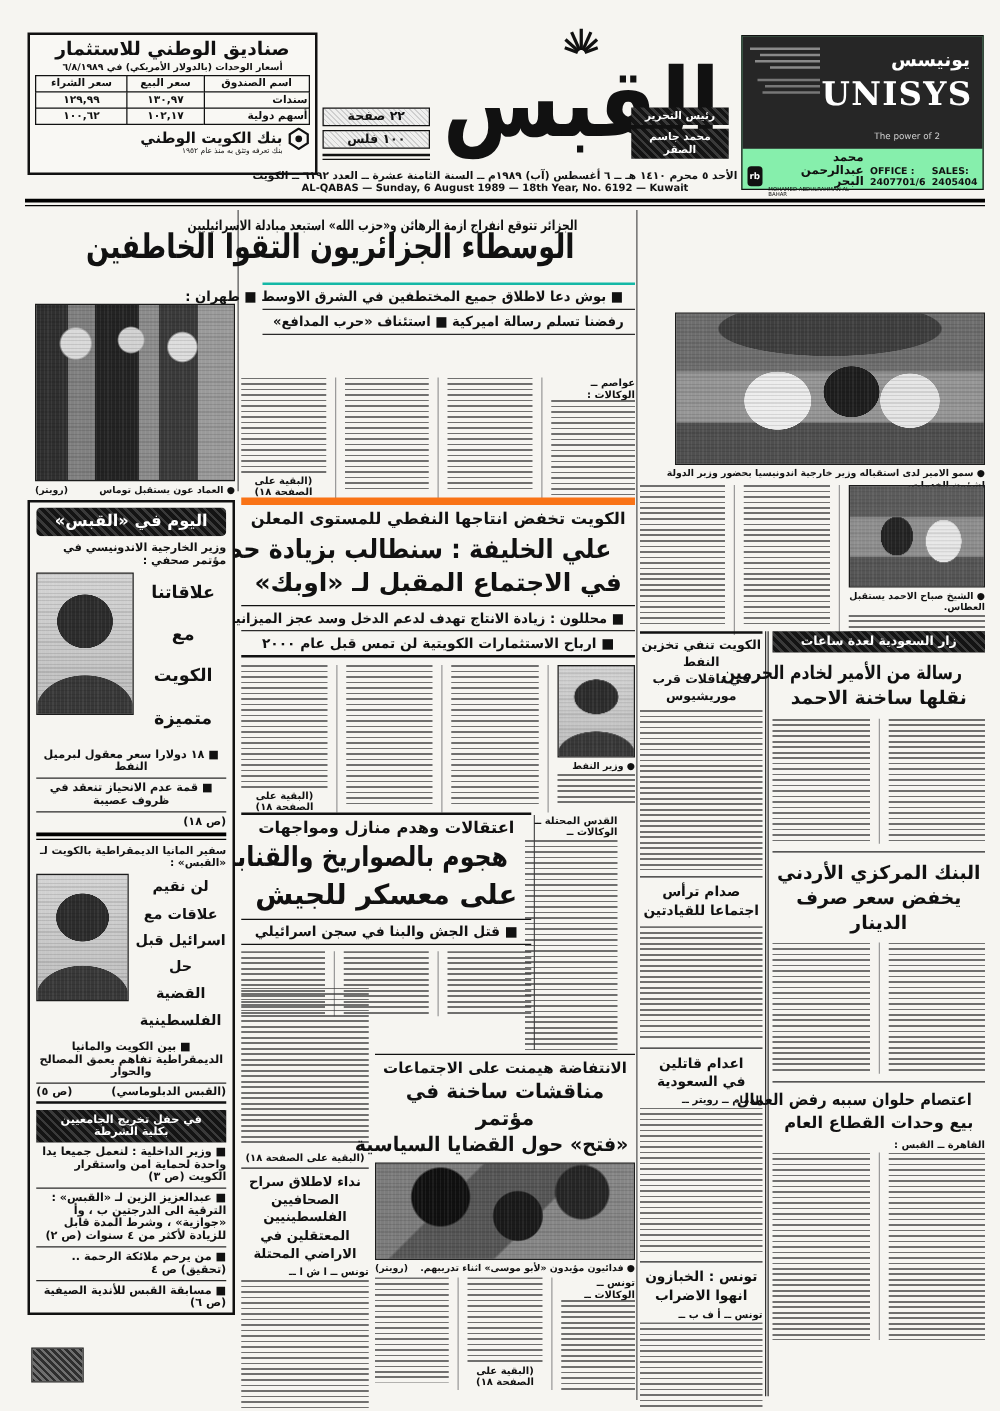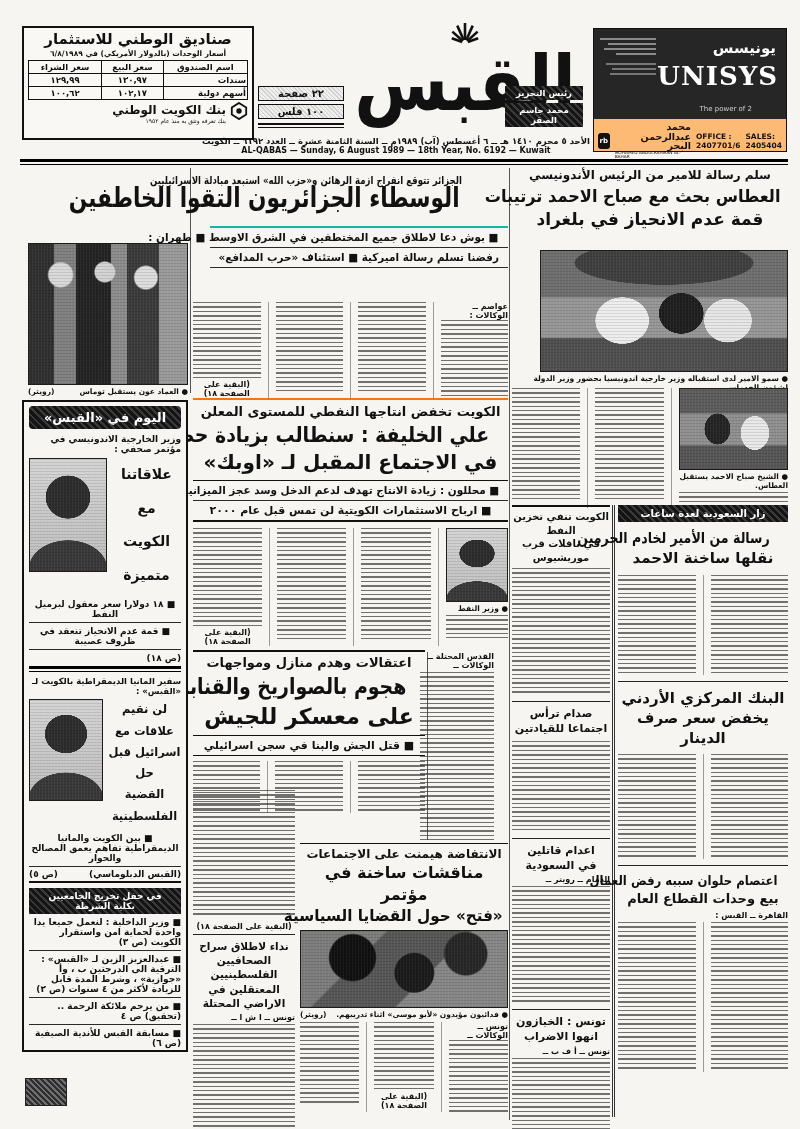--- a/index.html
+++ b/index.html
@@ -118,21 +118,21 @@
       </svg>
     </div>
     <div class="b" style="font-size:68px;line-height:.95;letter-spacing:3px;transform:scaleY(1.12);transform-origin:top;">القبس</div>
   </div>
 
   <div class="abs" style="left:505px;top:86px;width:78px;">
     <div class="revbar" style="font-size:8.5px;padding:2px 0;">رئيس التحرير</div>
     <div class="revbar" style="font-size:8.5px;padding:2px 0;margin-top:3px;">محمد جاسم الصقر</div>
   </div>
 
-  <div class="abs" style="left:593px;top:28px;width:194px;height:124px;border:1px solid #111;box-sizing:border-box;background:#fdba74;">
+  <div class="abs" style="left:593px;top:28px;width:194px;height:124px;border:1px solid #111;box-sizing:border-box;background:#86efac;">
     <div style="position:relative;height:90px;background:#262626;overflow:hidden;">
       <div style="position:absolute;left:6px;top:6px;">
         <div style="width:56px;height:2px;background:#8a8a8a;margin:3px 0;"></div>
         <div style="width:48px;height:2px;background:#8a8a8a;margin:3px 0;"></div>
         <div style="width:52px;height:2px;background:#8a8a8a;margin:3px 0;"></div>
         <div style="width:40px;height:2px;background:#8a8a8a;margin:3px 0;"></div>
         <div style="width:50px;height:2px;background:#777;margin:8px 0 3px;"></div>
         <div style="width:44px;height:2px;background:#777;margin:3px 0;"></div>
         <div style="width:46px;height:2px;background:#777;margin:3px 0;"></div>
       </div>
@@ -197,25 +197,20 @@
     </div>
   </div>
   <div class="abs" style="left:28px;top:243px;width:160px;">
     <div class="photo ph-group" style="height:140px;"></div>
     <div class="caption">
       <span>● العماد عون يستقبل توماس</span>
       <span>(رويتر)</span>
     </div>
   </div>
 
-  <div class="abs ctr" style="left:512px;top:168px;width:276px;">
-    <div class="b" style="font-size:12px;">سلم رسالة للامير من الرئيس الأندونيسي</div>
-    <div class="hhead" style="font-size:17px;margin-top:3px;"><span class="fit" style="--sx:.95;">العطاس بحث مع صباح الاحمد ترتيبات</span></div>
-    <div class="hhead" style="font-size:17px;letter-spacing:2px;"><span>قمة عدم الانحياز في بلغراد</span></div>
-  </div>
   <div class="abs" style="left:540px;top:250px;width:248px;">
     <div class="photo ph-majlis" style="height:120px;"></div>
   </div>
   <div class="abs" style="left:512px;top:374px;width:276px;font-size:7.5px;font-weight:bold;">● سمو الامير لدى استقباله وزير خارجية اندونيسيا بحضور وزير الدولة لشؤون الخدمات.</div>
   <div class="abs" style="left:512px;top:388px;width:276px;">
     <div class="cols">
       <div class="c" style="flex:1.6;">
         <div class="photo ph-majlis2" style="height:80px;"></div>
         <div class="caption">
             <span>● الشيخ صباح الاحمد يستقبل العطاس.</span>
@@ -282,21 +277,21 @@
     <div class="cols" style="margin-top:2px;">
       <div class="c">
           <div class="bt" style="height:150px;"></div>
         </div>
       <div class="c">
           <div class="bt" style="height:150px;"></div>
         </div>
     </div>
   </div>
 
-  <div class="abs" style="left:193px;top:398px;width:315px;border-top:2px solid #f97316;padding-top:4px;">
+  <div class="abs" style="left:193px;top:398px;width:315px;border-top:6px solid #f97316;padding-top:4px;">
     <div class="ctr b" style="font-size:13px;">الكويت تخفض انتاجها النفطي للمستوى المعلن</div>
     <div class="hhead ctr" style="font-size:21px;margin-top:2px;"><span class="fit" style="--sx:.9;">علي الخليفة : سنطالب بزيادة حصتنا</span></div>
     <div class="hhead ctr" style="font-size:20px;letter-spacing:2px;"><span>في الاجتماع المقبل لـ «اوبك»</span></div>
     <div style="border-top:1px solid #111;margin-top:4px;">
       <div class="bullet-line" style="font-size:11px;"><span class="fit" style="--sx:.95;">■ محللون : زيادة الانتاج تهدف لدعم الدخل وسد عجز الميزانية</span></div>
       <div class="bullet-line" style="font-size:11px;border-bottom:2px solid #111;"><span>■ ارباح الاستثمارات الكويتية لن تمس قبل عام ٢٠٠٠</span></div>
     </div>
     <div class="cols" style="margin-top:6px;">
       <div class="c" style="flex:.9;">
         <div class="photo ph-portrait" style="height:72px;"></div>

